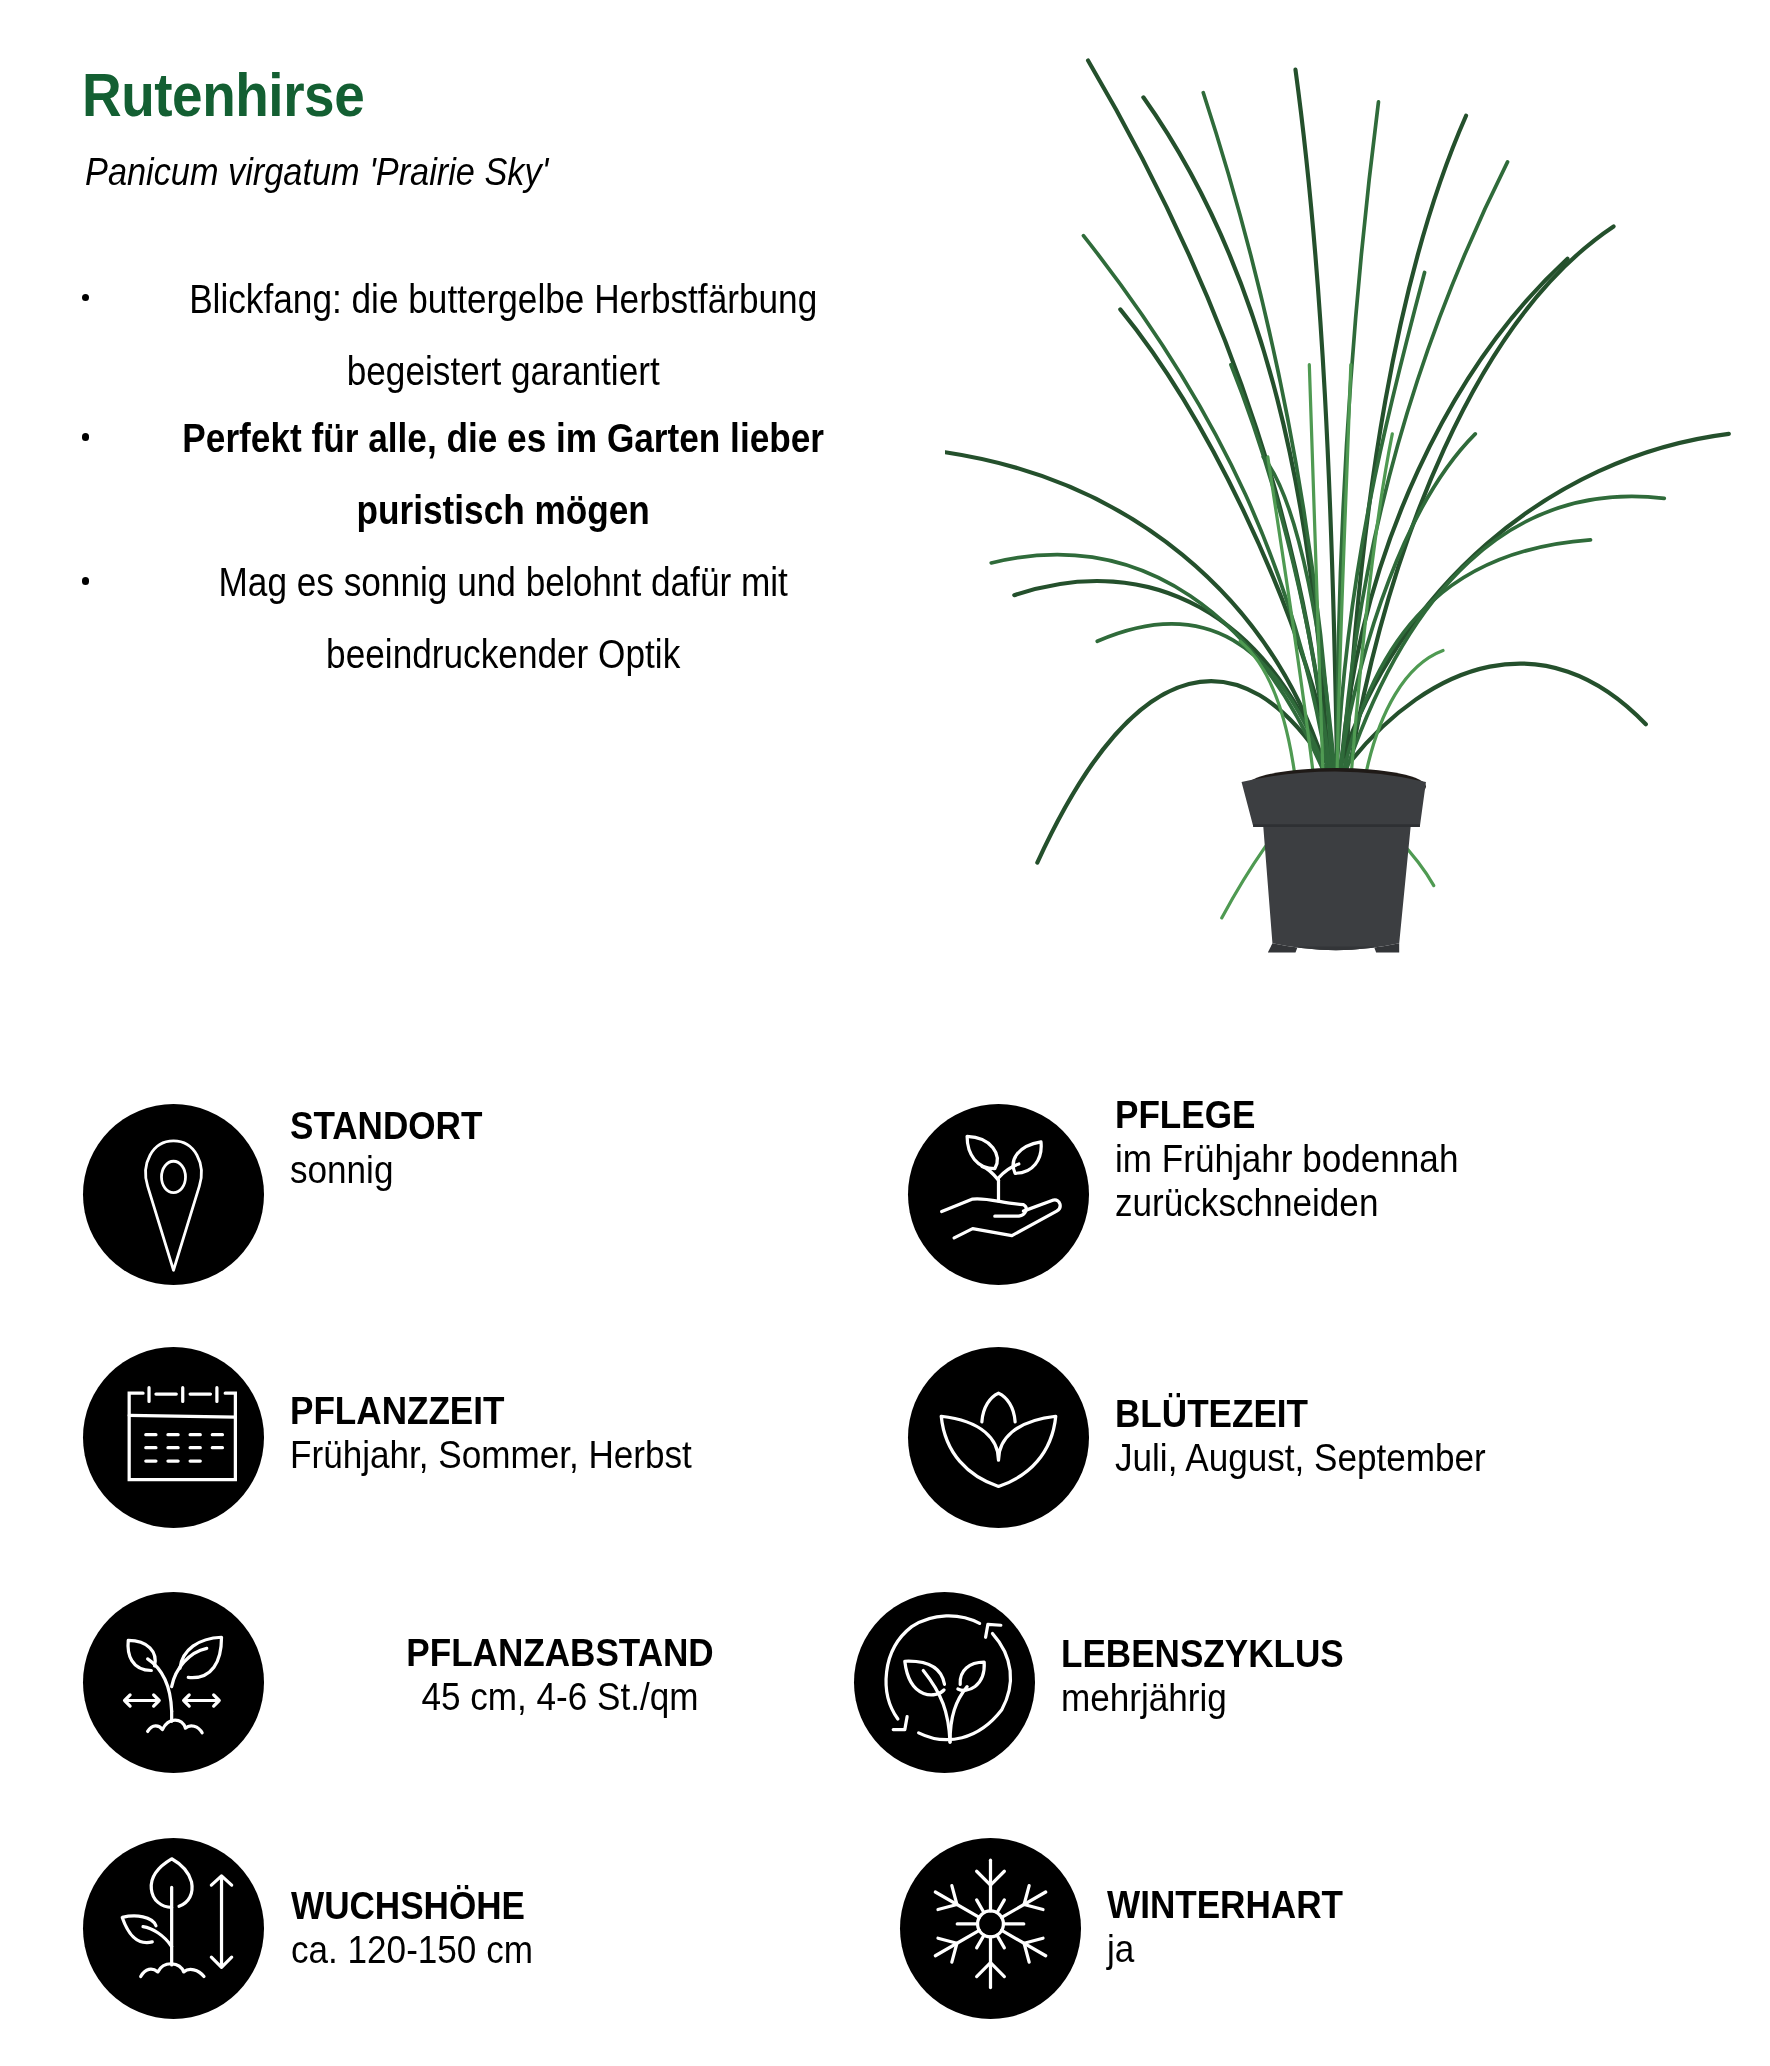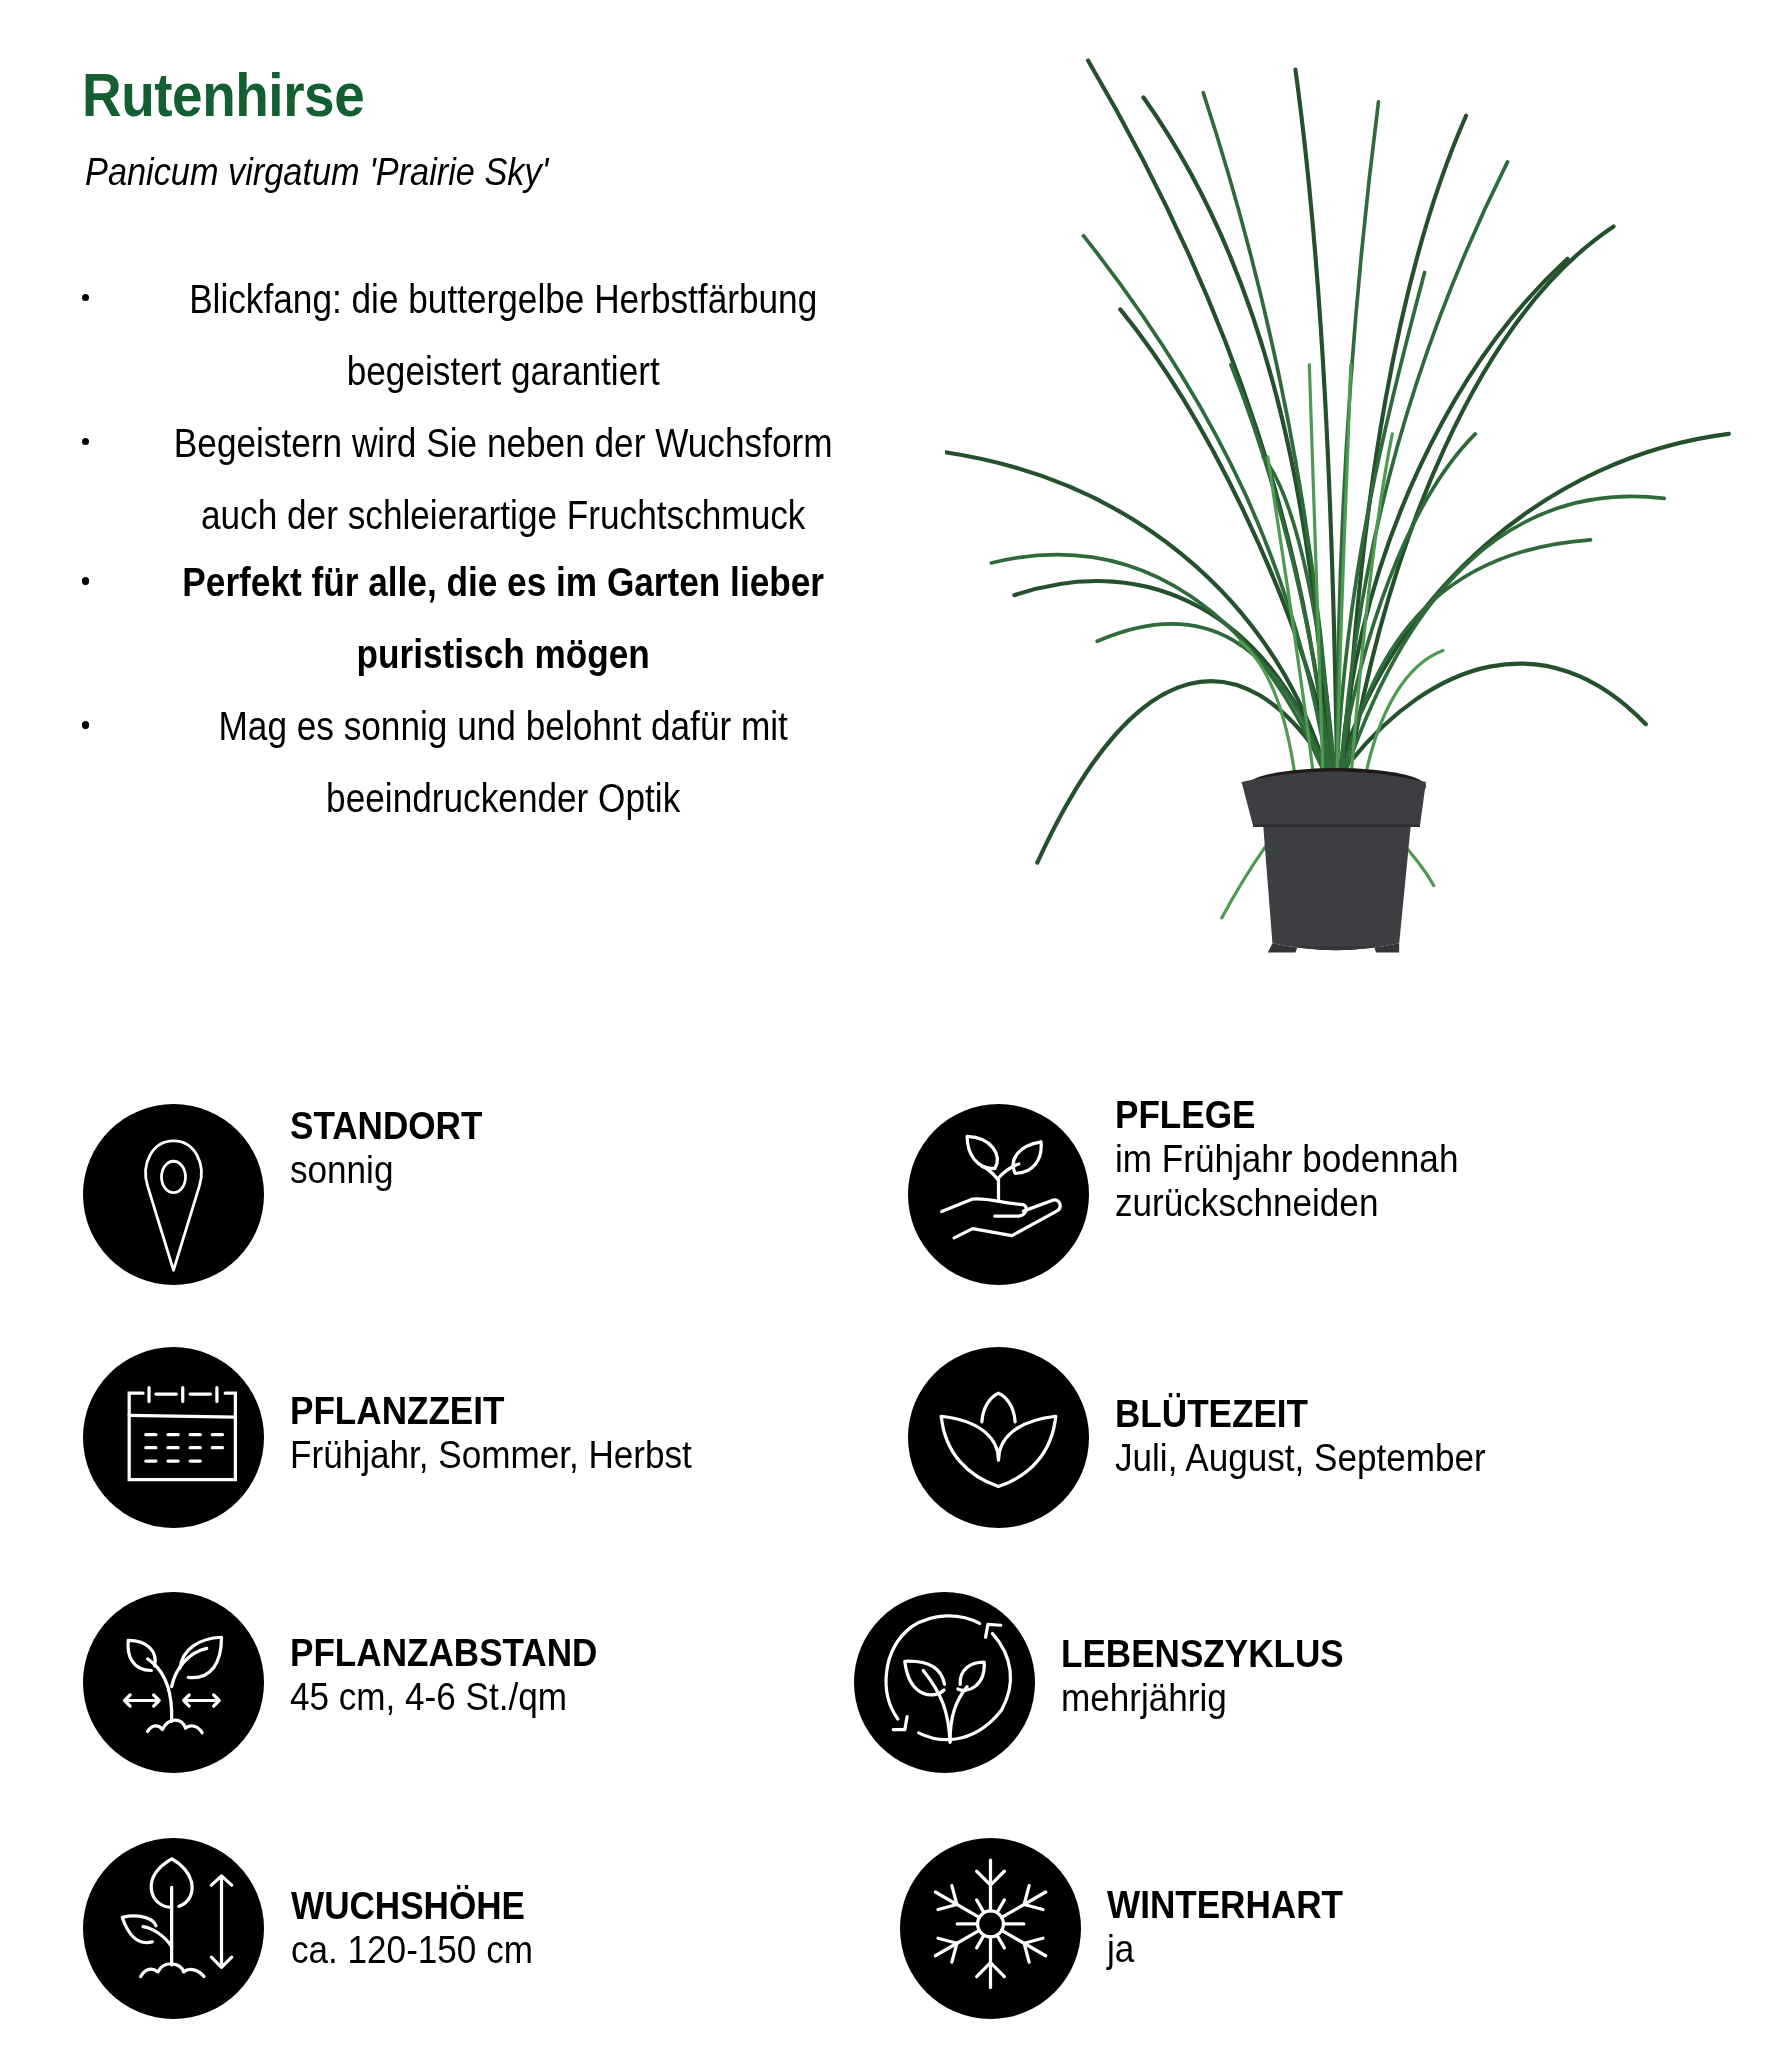--- a/index.html
+++ b/index.html
@@ -132,26 +132,20 @@
 <body>
 
 <h1 class="title" style="color:#135f32;">Rutenhirse</h1>
 <p class="subtitle">Panicum virgatum 'Prairie Sky'</p>
 
 <ul class="bullets">
   <li class="bullet-item">
     <span class="dot"></span>
     <span class="text">
       <span>Blickfang: die buttergelbe Herbstfärbung</span><br><span>begeistert garantiert</span>
-    </span>
-  </li>
-  <li class="bullet-item">
-    <span class="dot"></span>
-    <span class="text">
-      <span>Begeistern wird Sie neben der Wuchsform</span><br><span>auch der schleierartige Fruchtschmuck</span>
     </span>
   </li>
   <li class="bullet-item" style="margin-top:-4.6px;font-weight:bold;">
     <span class="dot"></span>
     <span class="text">
       <span>Perfekt für alle, die es im Garten lieber</span><br><span>puristisch mögen</span>
     </span>
   </li>
   <li class="bullet-item">
     <span class="dot"></span>
@@ -273,21 +267,21 @@
         <path d="M196 245 C196 200 160 160 72 150 C80 230 130 280 196 302 C262 280 312 230 320 150 C232 160 196 200 196 245 Z"></path>
         <path d="M160 162 C162 130 178 108 196 100 C214 108 230 130 232 162"></path>
       </svg>
     </div>
     <div class="label" style="top:45px;">
       <span class="heading">BLÜTEZEIT</span>
       <span class="value">Juli, August, September</span>
     </div>
   </div>
 
-  <div class="info-item" style="left:83px; top:1592px;">
+  <div class="info-item" style="left:83px; top:1592px;text-align:center;">
     <div class="circle">
       <svg viewBox="0 0 392 392" fill="none" stroke="#ffffff" stroke-width="7" stroke-linecap="round" stroke-linejoin="round">
         <path d="M192 258 C190 200 170 165 140 145"></path>
         <path d="M148 170 C105 170 95 135 98 105 C140 105 162 130 155 160"></path>
         <path d="M192 205 C200 165 230 130 268 122"></path>
         <path d="M228 185 C280 190 300 150 300 98 C250 100 215 125 210 165"></path>
         <path d="M140 302 C150 285 165 288 172 298 C185 270 215 272 222 295 C232 285 250 290 258 305"></path>
         <path d="M192 258 L192 280"></path>
         <path d="M90 235 L165 235 M90 235 L102 223 M90 235 L102 247 M165 235 L153 223 M165 235 L153 247"></path>
         <path d="M218 235 L295 235 M218 235 L230 223 M218 235 L230 247 M295 235 L283 223 M295 235 L283 247"></path>

